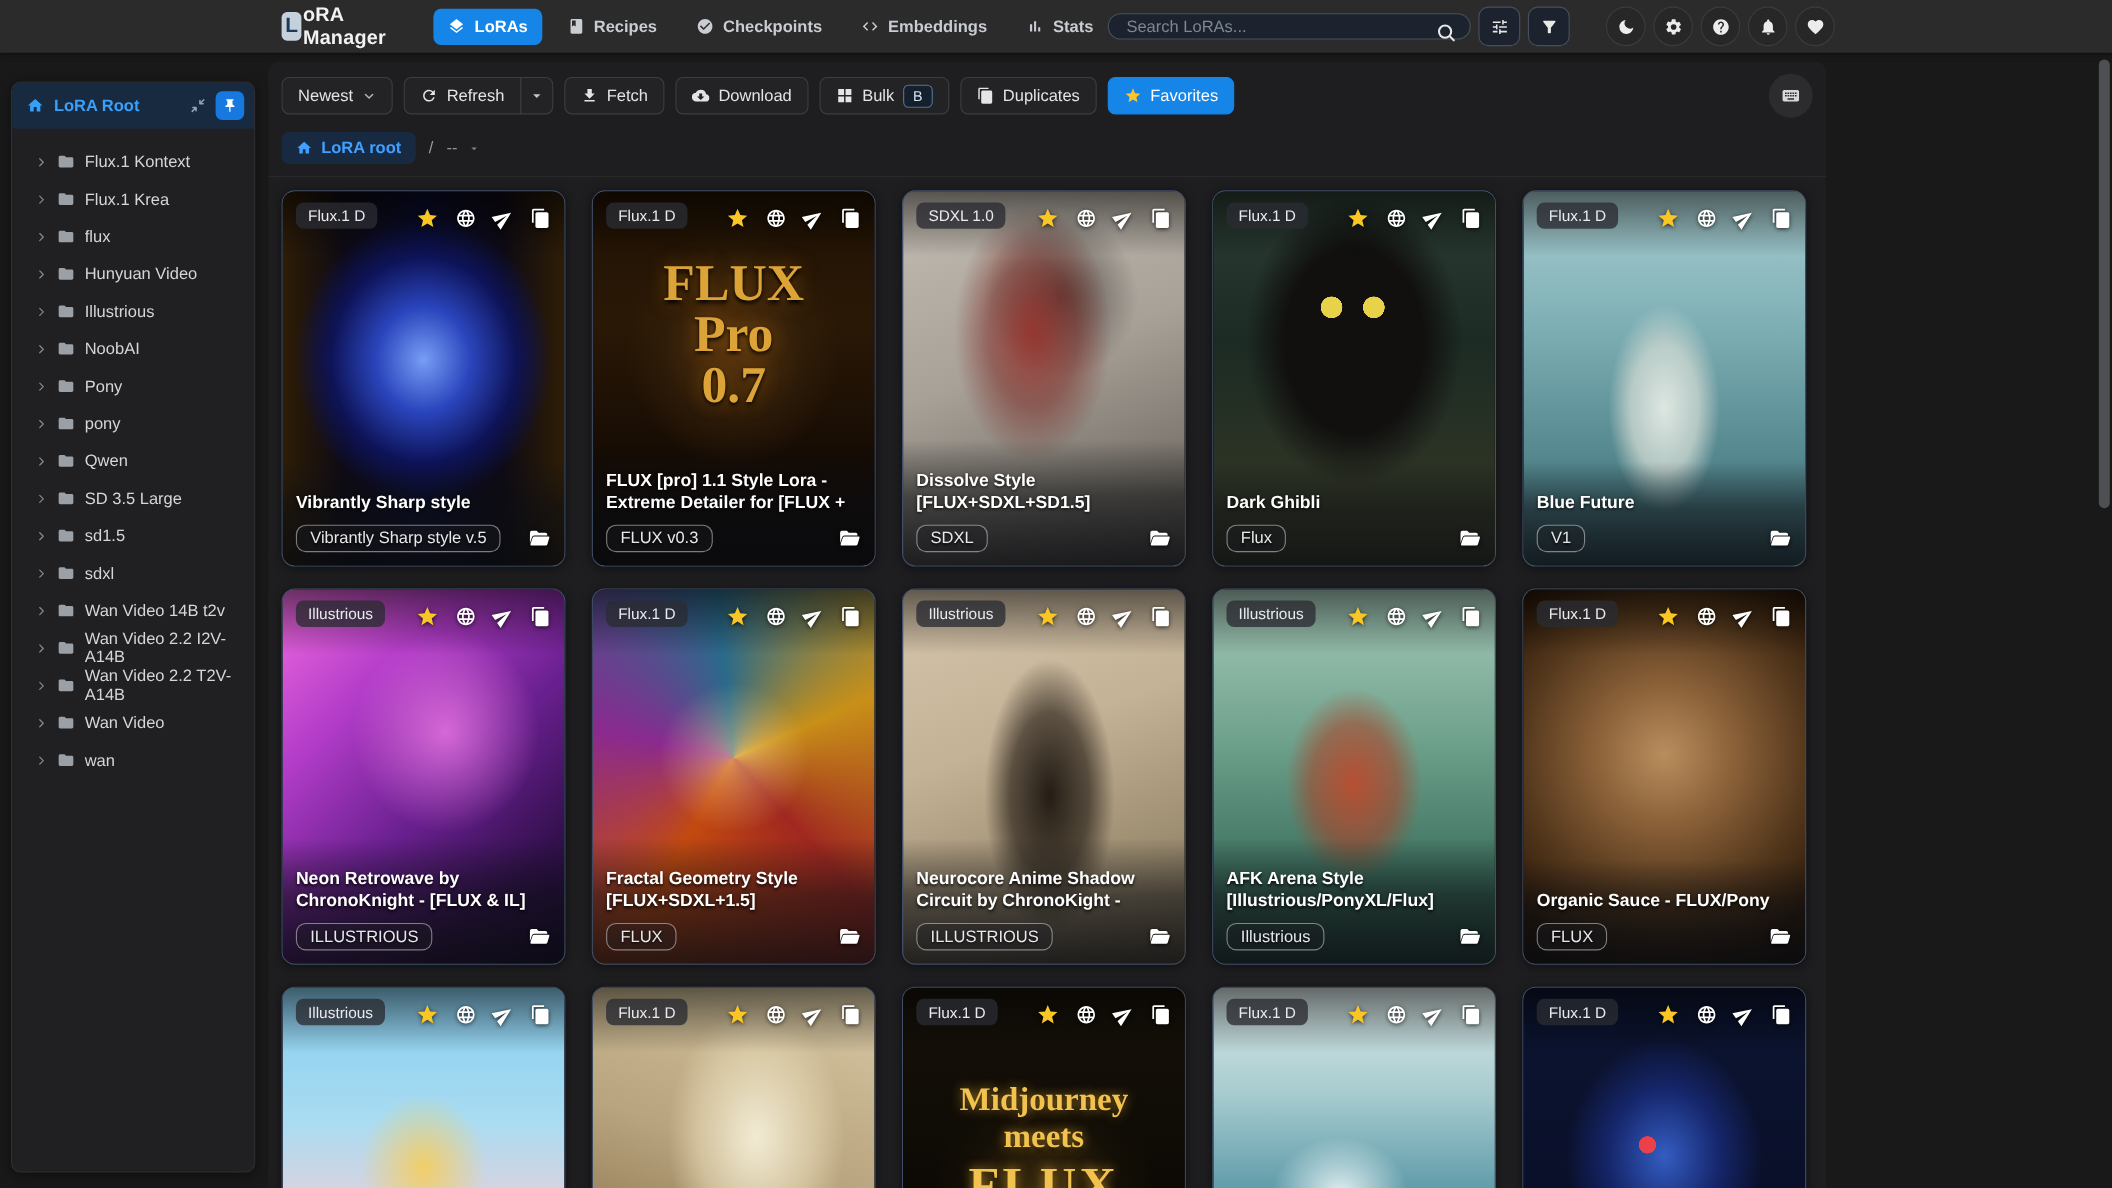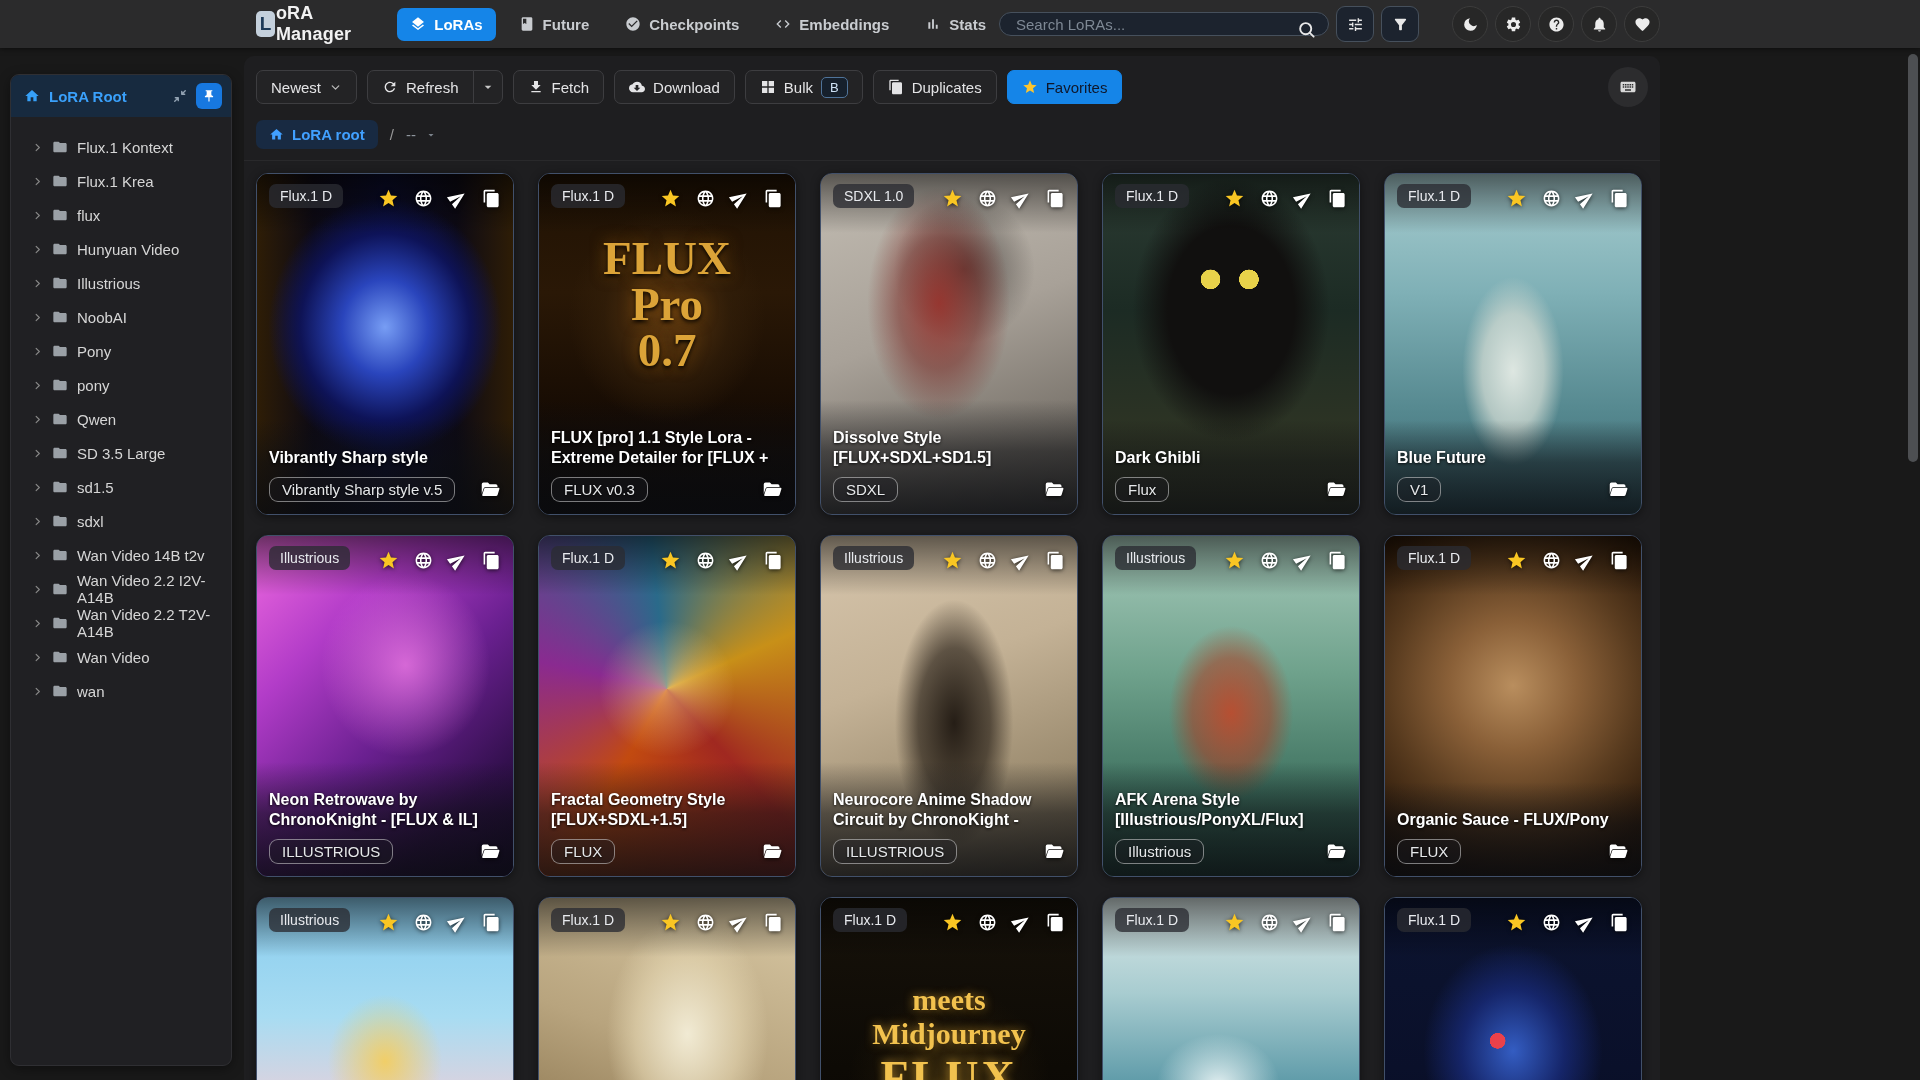--- a/index.html
+++ b/index.html
@@ -54,21 +54,21 @@
     font-size:15px; display:inline-flex; align-items:center; gap:8px; padding:0 14px; cursor:pointer; white-space:nowrap; }
   .btn .ico { font-size:16px; }
   .select-btn { min-width:100px; justify-content:space-between; }
   .select-btn .ico { font-size:13px; color:#b8b8b8; }
   .split { display:inline-flex; }
   .split .btn.main { border-radius:7px 0 0 7px; }
   .split .btn.caret { border-radius:0 7px 7px 0; border-left:1px solid #3d3d40; margin-left:-1px; width:30px;
     padding:0; justify-content:center; font-size:11px; color:#c8c8c8; }
   .keycap { border:1px solid #4f7399; background:#16202c; color:#cfe2f6; border-radius:5px; font-size:13px;
     padding:1px 8px; line-height:17px; }
-  .btn.primary { background:#1585e8; border-color:#1585e8; color:#0f172a; }
+  .btn.primary { background:#1585e8; border-color:#1585e8; color:#ffffff; }
   .btn.primary .star { color:#fdc52e; }
   .kb-btn { margin-left:auto; width:40px; height:40px; border-radius:50%; background:#2c2c2e; color:#d8d8d8;
     display:flex; align-items:center; justify-content:center; font-size:18px; cursor:pointer; }
   .breadcrumb { display:flex; align-items:center; gap:12px; padding:13px 12px 11px;
     border-bottom:1px solid rgba(255,255,255,.05); }
   .bc-chip { display:inline-flex; align-items:center; gap:8px; background:#182a42; color:#41a0ff;
     border-radius:7px; padding:6px 13px; font-size:15px; font-weight:600; cursor:pointer; }
   .bc-chip .ico { font-size:15px; }
   .bc-sep { color:#9a9a9a; font-size:15px; }
   .bc-cur { display:flex; align-items:center; gap:9px; color:#8f969e; font-size:15px; cursor:pointer; }
@@ -123,21 +123,21 @@
           </svg>
         </span>
     <span>LoRAs</span>
   </a>
   <a class="tab">
     <span class="ico">
           <svg class="i" viewBox="0 0 24 24" fill="currentColor">
             <path d="M18 2H6c-1.1 0-2 .9-2 2v16c0 1.1.9 2 2 2h12c1.1 0 2-.9 2-2V4c0-1.1-.9-2-2-2zM6 4h5v8l-2.5-1.5L6 12V4z"></path>
           </svg>
         </span>
-    <span>Future</span>
+    <span>Recipes</span>
   </a>
   <a class="tab">
     <span class="ico">
           <svg class="i" viewBox="0 0 24 24" fill="currentColor">
             <path d="M12 2C6.48 2 2 6.48 2 12s4.48 10 10 10 10-4.48 10-10S17.52 2 12 2zm-2 15l-5-5 1.41-1.41L10 14.17l7.59-7.59L19 8l-9 9z"></path>
           </svg>
         </span>
     <span>Checkpoints</span>
   </a>
   <a class="tab">
@@ -1057,22 +1057,22 @@
                 <path d="M16 1H4c-1.1 0-2 .9-2 2v14h2V3h12V1zm3 4H8c-1.1 0-2 .9-2 2v14c0 1.1.9 2 2 2h11c1.1 0 2-.9 2-2V7c0-1.1-.9-2-2-2z"></path>
               </svg>
             </span>
       </span>
     </div>
 
   </article>
   <article class="card">
     <div class="card-art" style="background:radial-gradient(ellipse 55% 40% at 50% 55%, rgba(72,54,16,0.8) 0%, rgba(30,22,8,0.4) 50%, rgba(0,0,0,0) 72%), linear-gradient(180deg, #17120a 0%, #0d0a05 50%, #060403 100%)">
       <div class="art-text glow">
-        <div>meets</div>
-            <div>Midjourney</div>
+        <div>Midjourney</div>
+            <div>meets</div>
             <div>FLUX</div>
           </div>
     </div>
     <div class="card-top">
       <span class="badge">Flux.1 D</span>
       <span class="card-actions">
         <span class="act star">
               <svg class="i" viewBox="0 0 24 24" fill="currentColor">
                 <path d="M12 17.27L18.18 21l-1.64-7.03L22 9.24l-7.19-.61L12 2 9.19 8.63 2 9.24l5.46 4.73L5.82 21z"></path>
               </svg>

